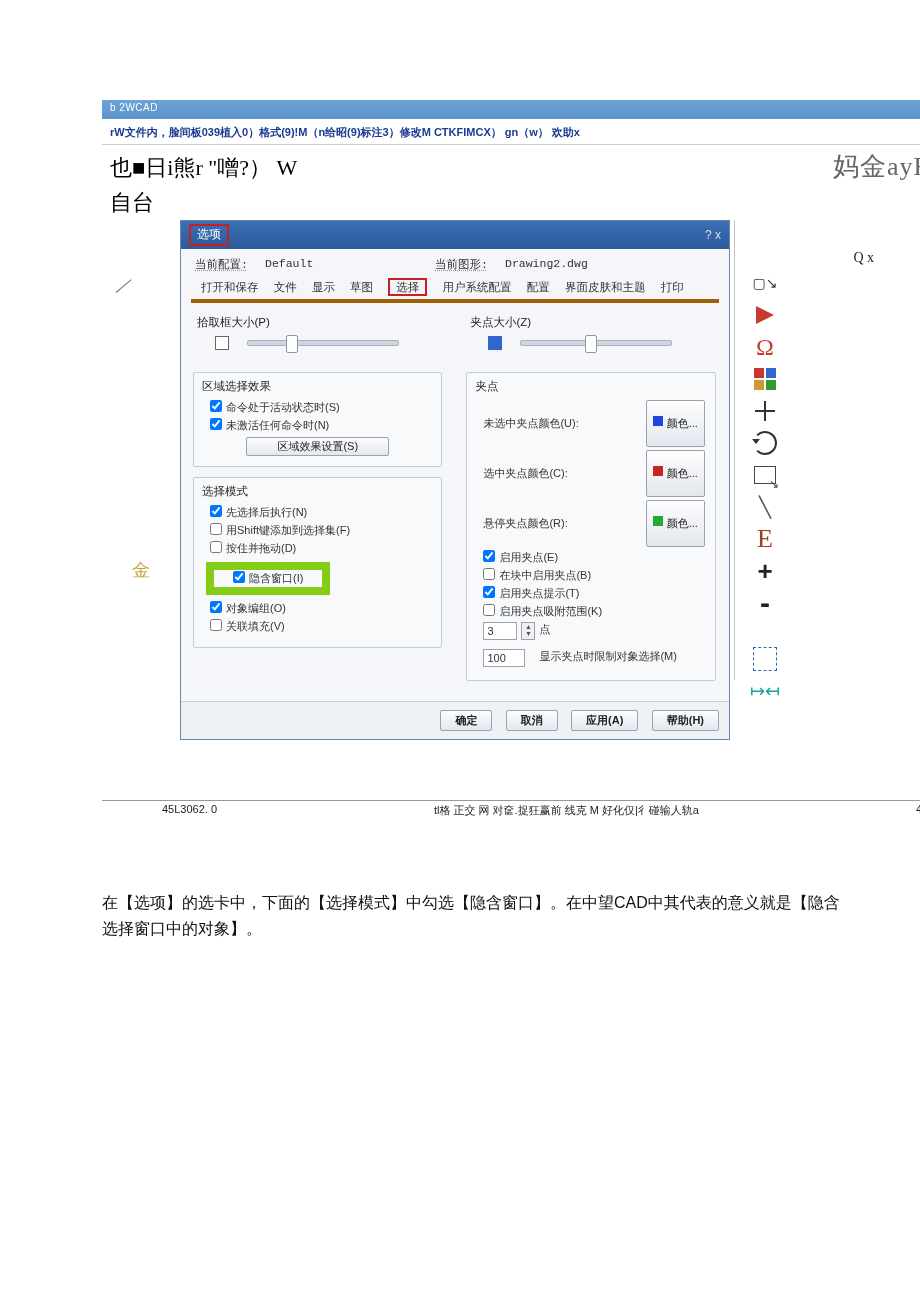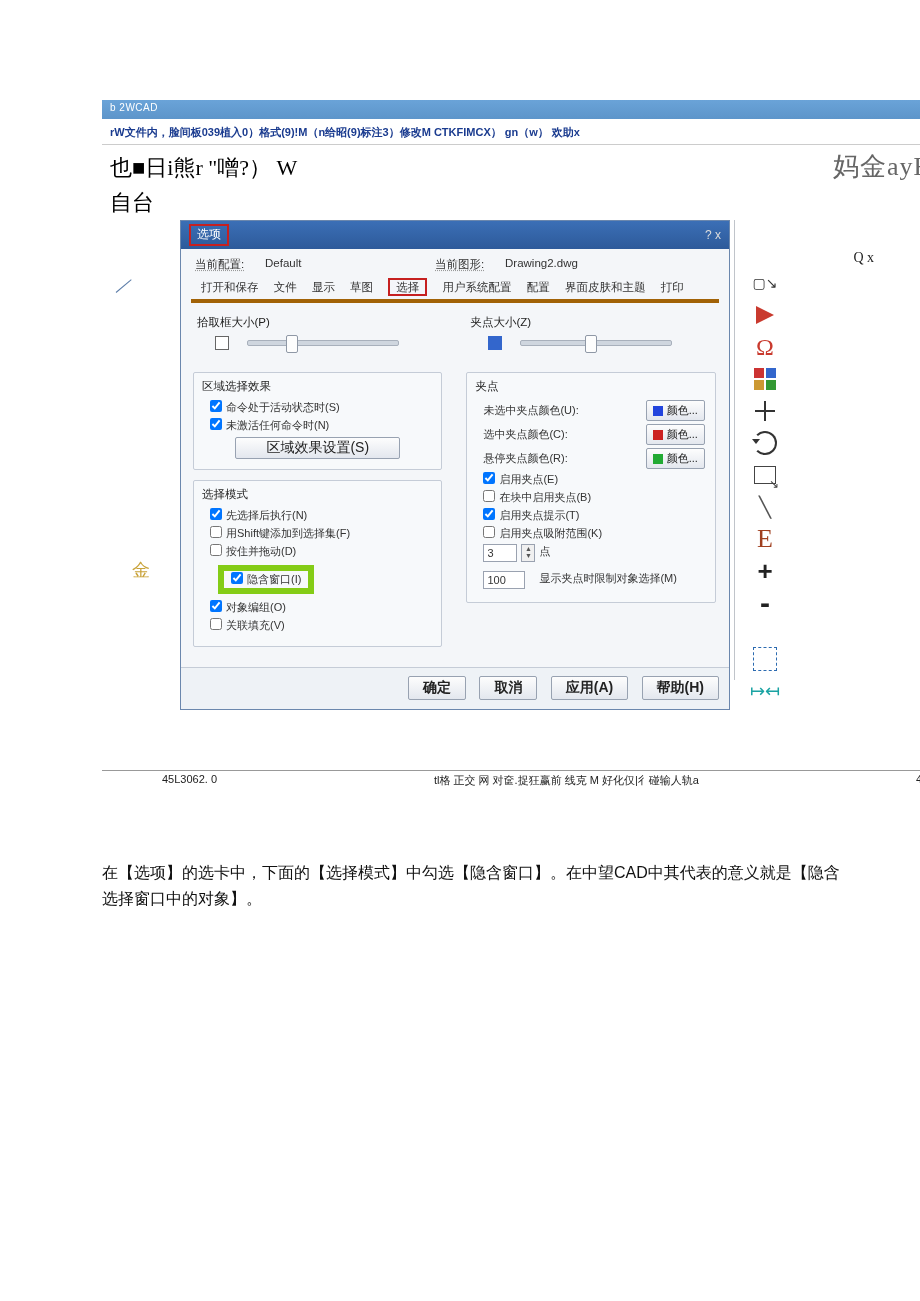--- a/index.html
+++ b/index.html
@@ -100,20 +100,21 @@
     color: #ddd;
   }
   .dlg-body {
     padding: 6px 10px 10px 10px;
     background: #f4f6f9;
   }
   .cfg-row {
     display: flex;
     font-size: 11.5px;
     padding: 2px 4px 6px 4px;
+    font-family: Liberation Mono, monospace;
   }
   .cfg-row .l1 { width: 70px; color:#333; text-decoration: underline dotted #999; text-underline-offset:2px;}
   .cfg-row .v1 { width: 170px; color:#333;}
   .cfg-row .l2 { width: 70px; color:#333; text-decoration: underline dotted #999; text-underline-offset:2px;}
   .cfg-row .v2 { color:#333; }
   .tabs {
     font-size: 11.5px;
     padding: 2px 4px 4px 10px;
     color: #333;
     border-bottom: 4px solid #a16207;
@@ -181,45 +182,45 @@
     font-size: 11px;
     color: #333;
     margin: 3px 2px 3px 8px;
     gap: 4px;
   }
   .chk input[type=checkbox]{
     width: 12px; height: 12px;
     margin:0;
   }
   .chk.hl {
-    border: 6px solid #84cc16;
-    padding: 1px 7px;
-    margin-left: 16px;
+    border: 8px solid #84cc16;
+    padding: 1px 19px;
+    margin-left: 4px;
     display:inline-flex;
   }
   .btn {
     display: inline-block;
     background: linear-gradient(#fdfdfd,#e3e7ee);
     border: 1px solid #98a2b1;
     border-radius: 2px;
-    font-size: 14px;
+    font-size: 11px;
     padding: 1px 10px;
     color: #222;
     cursor: pointer;
   }
   .btn.wide { padding: 1px 30px; }
   .colorbtn {
     display: inline-flex;
-    align-items: center;
+    align-items: flex-start;
     gap: 4px;
     background: linear-gradient(#fdfdfd,#e3e7ee);
     border: 1px solid #98a2b1;
     border-radius: 2px;
     font-size: 11px;
-    padding: 2px 6px;
+    padding: 15px 6px;
     color:#222;
   }
   .swatch { width:10px; height:10px; display:inline-block;}
   .sw-blue { background:#2244dd;}
   .sw-red { background:#cc2222;}
   .sw-green { background:#22aa33;}
   .grip-row {
     display: flex;
     align-items: center;
     justify-content: space-between;

